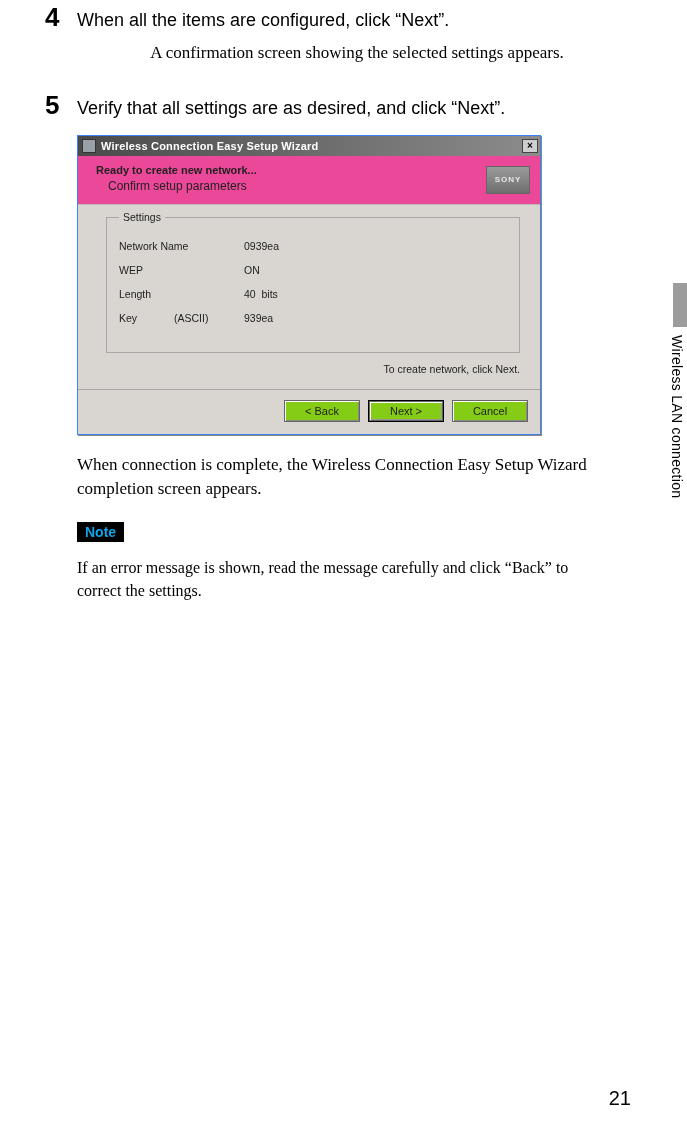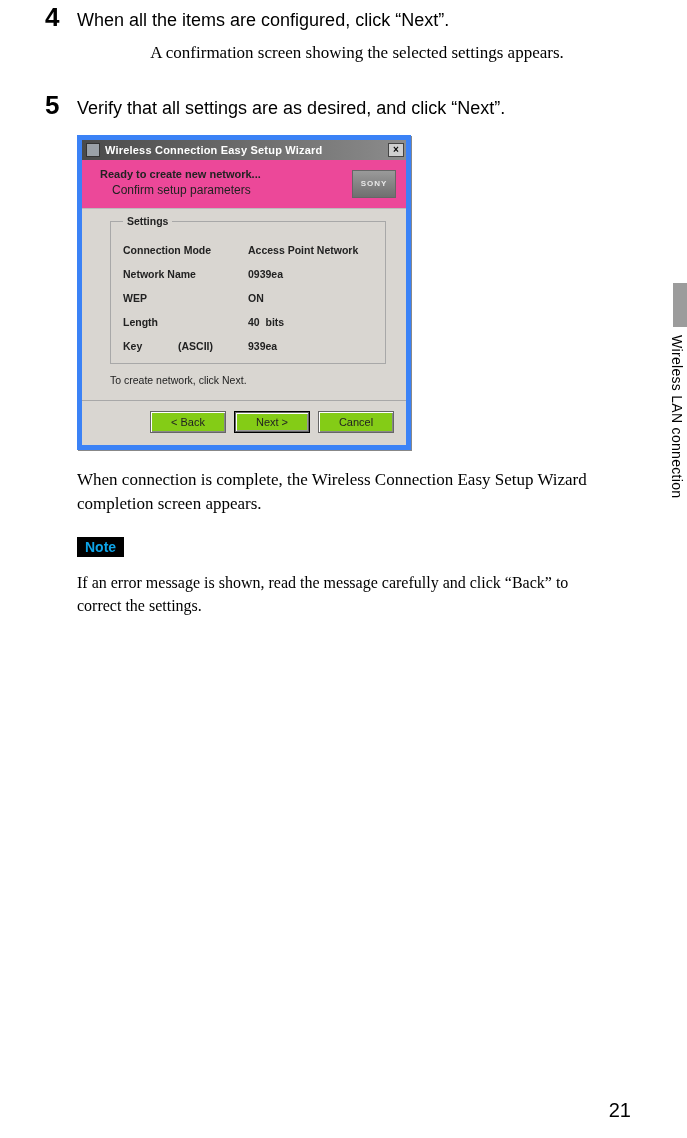--- a/index.html
+++ b/index.html
@@ -42,22 +42,22 @@
     .step4 { margin-top: 2px; }
     .step5 { margin-top: 10px; }
 
     
     .dialog-wrap {
       margin-left: 32px;
       margin-top: 14px;
       margin-bottom: 18px;
     }
     .dialog {
-      width: 334px;
-      border: 5px solid #3b82f6;
+      width: 464px;
+      border: 1px solid #3b82f6;
       background: #d9d6d1;
       font-family: Tahoma, Arial, sans-serif;
       font-size: 11px;
       color: #222;
       box-shadow: 1px 1px 0 #888;
     }
     .titlebar {
       height: 20px;
       background: linear-gradient(to right, #4a4a4a, #8c8c8c);
       display: flex;
@@ -110,43 +110,42 @@
       border: 1px solid #666;
       margin-top: 2px;
     }
     .dlg-body {
       padding: 12px 20px 10px 28px;
       font-size: 10.5px;
     }
     .dlg-info { line-height: 1.35; margin-bottom: 8px; }
     .settings-group {
       border: 1px solid #a8a8a8;
-      padding: 10px 12px 7px 12px;
+      padding: 10px 12px 24px 12px;
       margin-bottom: 10px;
       background: #d9d6d1;
-      font-weight: bold;
     }
     .settings-legend {
       font-size: 10.5px;
       position: relative;
       top: -17px;
       margin-bottom: -12px;
       display: inline-block;
       background: #d9d6d1;
       padding: 0 4px;
     }
     .setting-row {
       display: flex;
       margin-bottom: 12px;
       font-size: 10.5px;
     }
     .setting-row:last-child { margin-bottom: 4px; }
     .s-label { width: 125px; }
     .s-val { }
-    .create-text { font-size: 10.5px; margin-bottom: 4px; }
+    .create-text { font-size: 10.5px; margin-bottom: 4px; text-align: right; }
     .dlg-footer {
       border-top: 1px solid #a8a8a8;
       padding: 10px 12px 12px 0;
       display: flex;
       justify-content: flex-end;
       gap: 8px;
     }
     .dlg-btn {
       width: 76px;
       height: 22px;
@@ -209,21 +208,21 @@
       top: 52px;
       writing-mode: vertical-rl;
       font-family: Arial, Helvetica, sans-serif;
       font-size: 14px;
       letter-spacing: 0.3px;
     }
 
     .page-num {
       position: absolute;
       right: 56px;
-      bottom: 16px;
+      bottom: 28px;
       font-family: Arial, Helvetica, sans-serif;
       font-size: 20px;
     }
   </style>
 </head>
 <body>
 
 <div class="content">
 
   <div class="step step4">
@@ -247,24 +246,20 @@
       <div class="dlg-header">
         <div class="dlg-header-text">
           <div class="dlg-h1">Ready to create new network...</div>
           <div class="dlg-h2">Confirm setup parameters</div>
         </div>
         <div class="sony-logo">SONY</div>
       </div>
       <div class="dlg-body">
         <div class="settings-group">
           <div class="settings-legend">Settings</div>
-          <div class="setting-row">
-            <div class="s-label">Connection Mode</div>
-            <div class="s-val">Access Point Network</div>
-          </div>
           <div class="setting-row">
             <div class="s-label">Network Name</div>
             <div class="s-val">0939ea</div>
           </div>
           <div class="setting-row">
             <div class="s-label">WEP</div>
             <div class="s-val">ON</div>
           </div>
           <div class="setting-row">
             <div class="s-label">Length</div>

